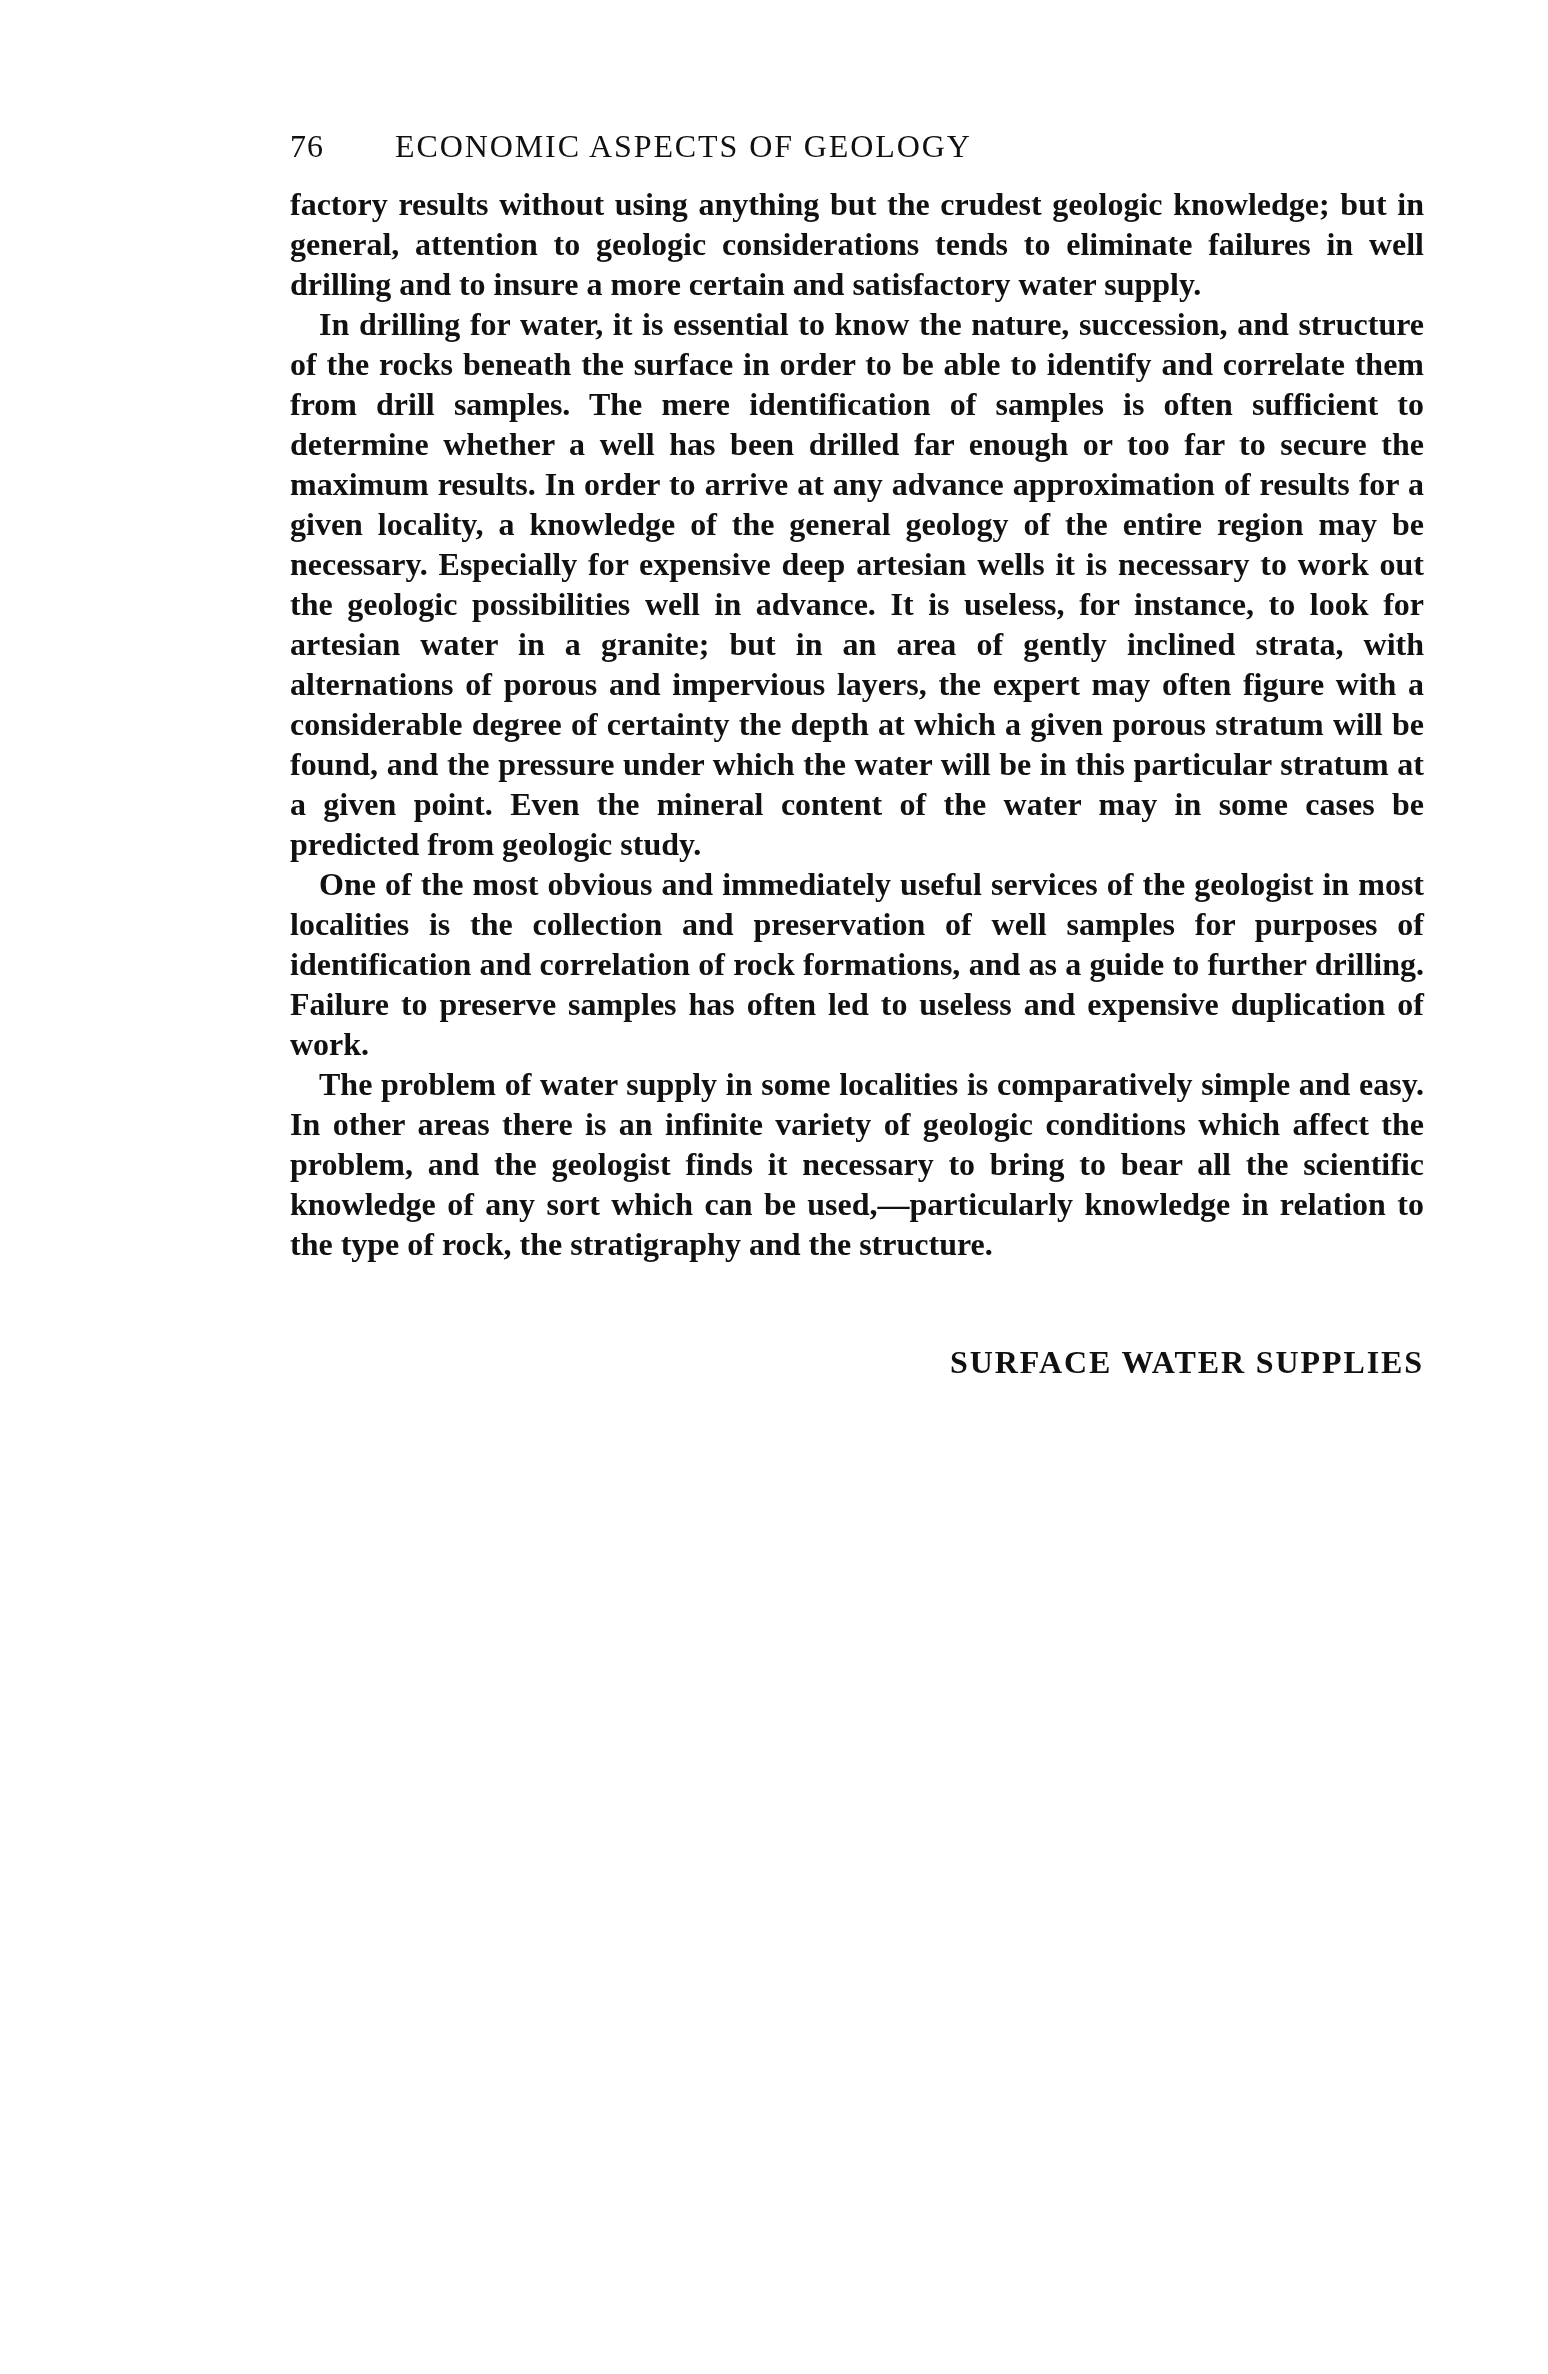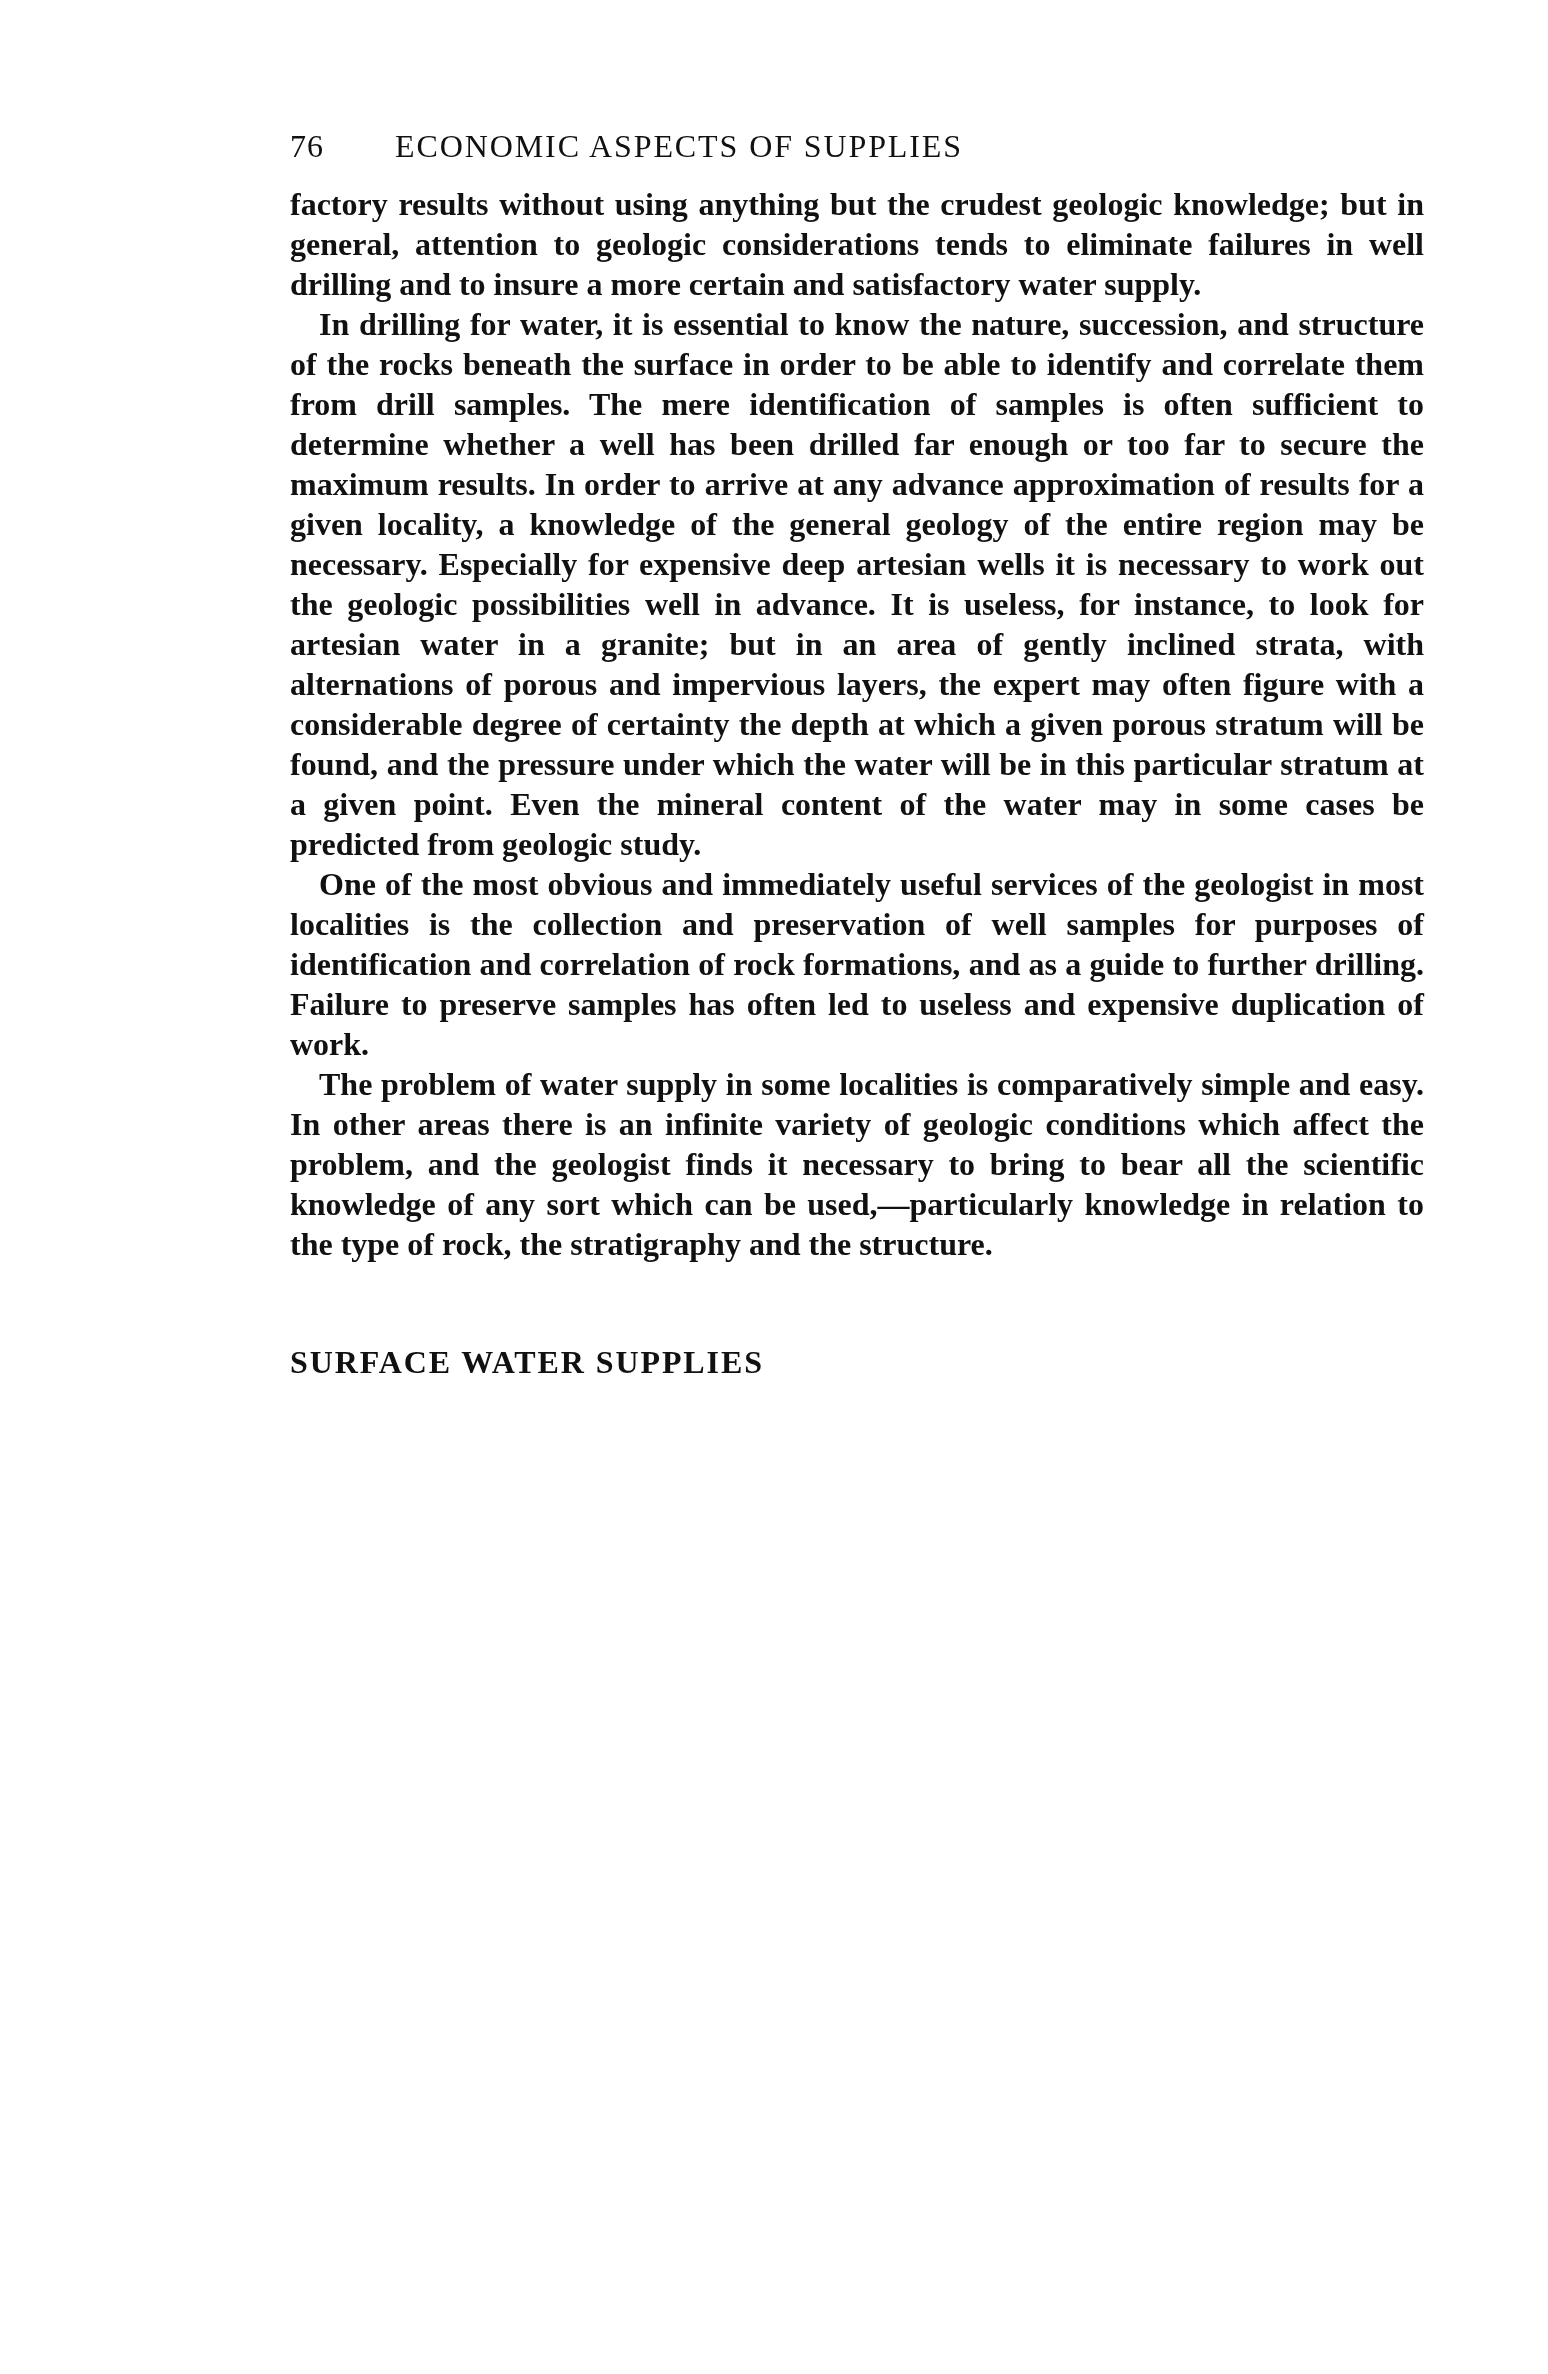--- a/index.html
+++ b/index.html
@@ -16,31 +16,31 @@
   .running-head .pnum { width: 105px; }
   .running-head .title { flex: 1; letter-spacing: 1.9px; }
   .body { margin-top: 19px; font-weight: bold; }
   .body p {
     margin: 0; font-size: 32px; line-height: 40px;
     text-align: justify; text-indent: 0;
     hyphens: manual;
   }
   .body p.indent { text-indent: 29px; }
   .section-head {
-    text-align: left; font-size: 32px; letter-spacing: 1.9px;
+    text-align: right; font-size: 32px; letter-spacing: 1.9px;
     margin-top: 80px; margin-bottom: 38px; padding-left: 0;
   }
 </style>
 </head>
 <body>
 
 <div class="page">
   <div class="running-head">
     <span class="pnum">76</span>
-    <span class="title">ECONOMIC ASPECTS OF SUPPLIES</span>
+    <span class="title">ECONOMIC ASPECTS OF GEOLOGY</span>
   </div>
 
   <div class="body">
     <p>factory results without using anything but the crudest geologic knowledge; but in general, attention to geologic considerations tends to eliminate failures in well drilling and to insure a more certain and satisfactory water supply.</p>
     <p class="indent">In drilling for water, it is essential to know the nature, succession, and structure of the rocks beneath the surface in order to be able to identify and correlate them from drill samples. The mere identification of samples is often sufficient to determine whether a well has been drilled far enough or too far to secure the maximum results. In order to arrive at any advance approximation of results for a given locality, a knowledge of the general geology of the entire region may be necessary. Especially for expensive deep artesian wells it is necessary to work out the geologic possibilities well in advance. It is useless, for instance, to look for artesian water in a granite; but in an area of gently inclined strata, with alternations of porous and impervious layers, the expert may often figure with a considerable degree of certainty the depth at which a given porous stratum will be found, and the pressure under which the water will be in this particular stratum at a given point. Even the mineral content of the water may in some cases be predicted from geologic study.</p>
     <p class="indent">One of the most obvious and immediately useful services of the geologist in most localities is the collection and preservation of well samples for purposes of identification and correlation of rock formations, and as a guide to further drilling. Failure to preserve samples has often led to useless and expensive duplication of work.</p>
     <p class="indent">The problem of water supply in some localities is comparatively simple and easy. In other areas there is an infinite variety of geologic conditions which affect the problem, and the geologist finds it necessary to bring to bear all the scientific knowledge of any sort which can be used,—particularly knowledge in relation to the type of rock, the stratigraphy and the structure.</p>
 
     <div class="section-head">SURFACE WATER SUPPLIES</div>
 

